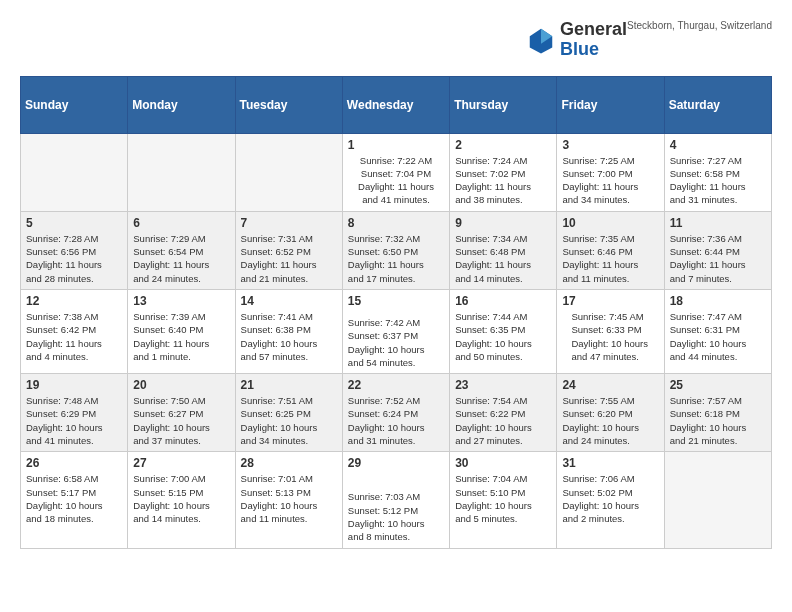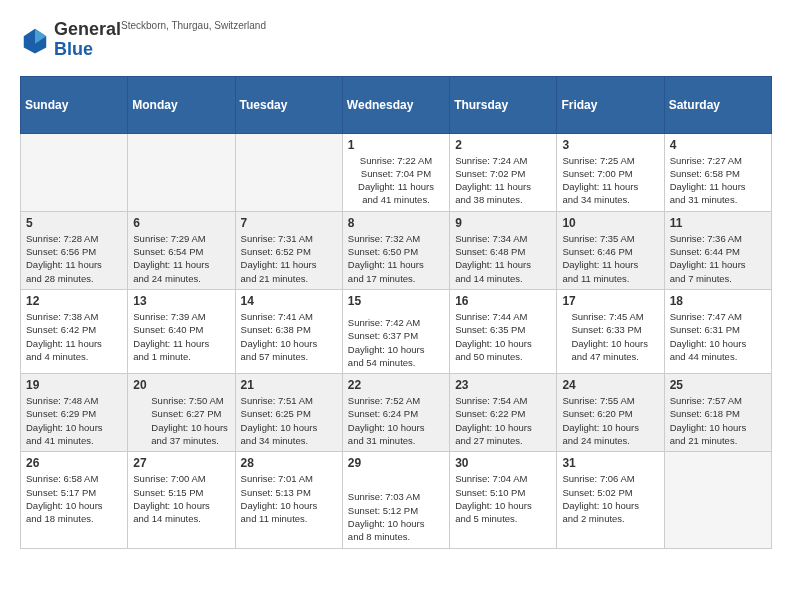--- a/index.html
+++ b/index.html
@@ -5,21 +5,21 @@
     * { box-sizing: border-box; margin: 0; padding: 0; }
     body {
       font-family: Arial, sans-serif;
       background: #fff;
       width: 792px;
       min-height: 612px;
       padding: 20px;
     }
     .header {
       display: flex;
-      justify-content: flex-start;
+      justify-content: flex-end;
       align-items: flex-start;
       margin-bottom: 16px;
     }
     .logo {
       display: flex;
       align-items: center;
       gap: 4px;
     }
     .logo-text {
       font-size: 18px;
@@ -255,21 +255,21 @@
       <tr class="row-shaded">
         <td>
           <span class="day-number">19</span>
           <div class="day-info" style="white-space: pre-line;">Sunrise: 7:48 AM
 Sunset: 6:29 PM
 Daylight: 10 hours
 and 41 minutes.</div>
         </td>
         <td>
           <span class="day-number">20</span>
-          <div class="day-info" style="white-space: pre-line; margin-left: 18px;">Sunrise: 7:50 AM
+          <div class="day-info" style="white-space: pre-line;">Sunrise: 7:50 AM
 Sunset: 6:27 PM
 Daylight: 10 hours
 and 37 minutes.</div>
         </td>
         <td>
           <span class="day-number">21</span>
           <div class="day-info" style="white-space: pre-line;">Sunrise: 7:51 AM
 Sunset: 6:25 PM
 Daylight: 10 hours
 and 34 minutes.</div>

